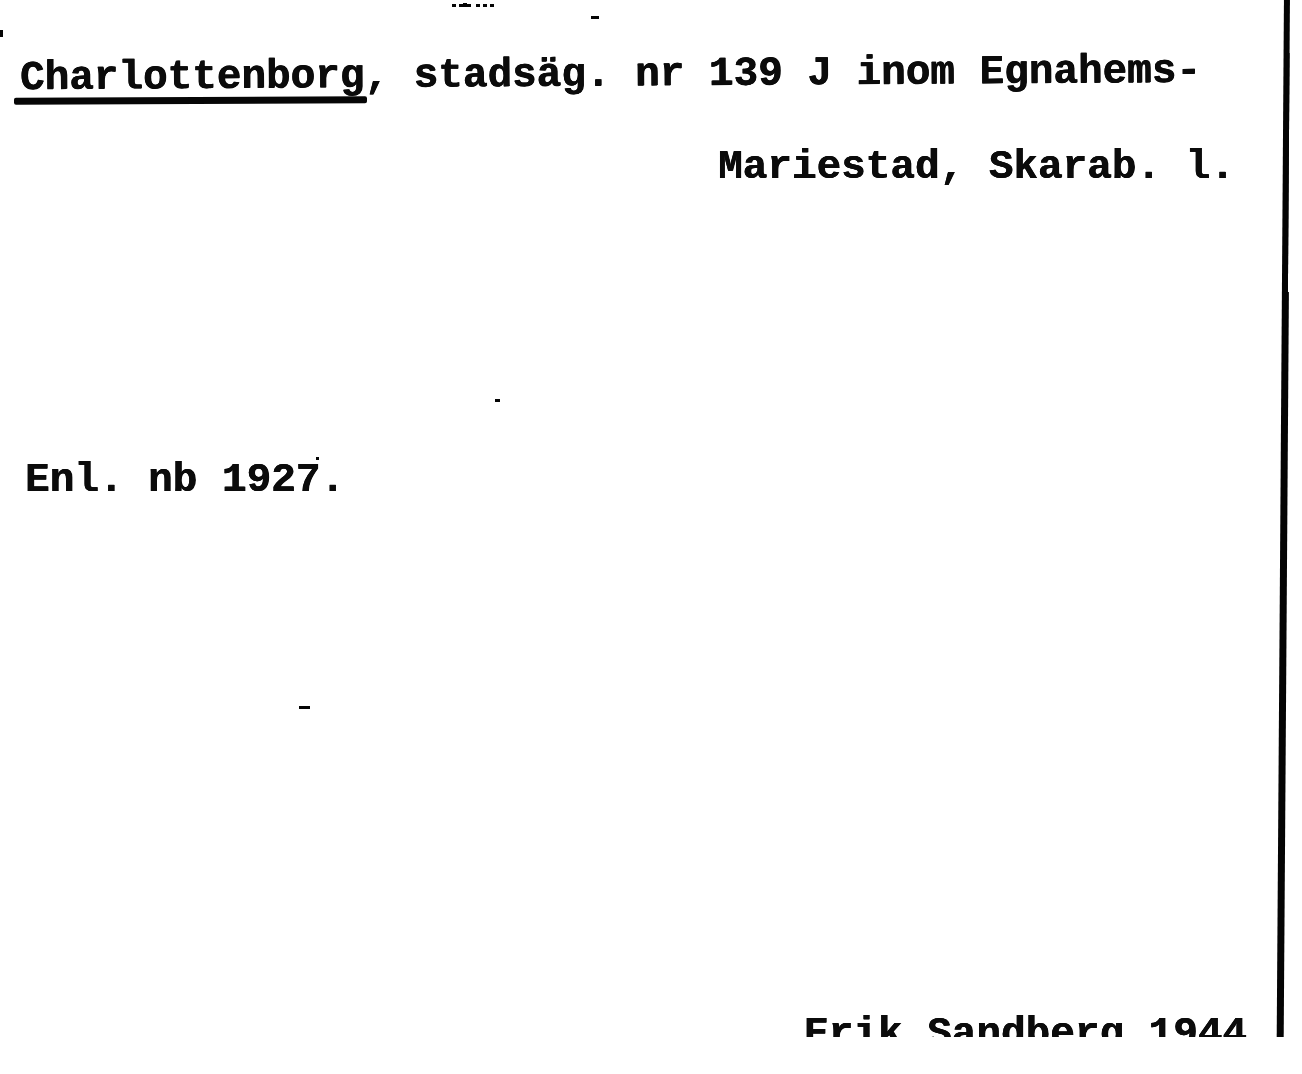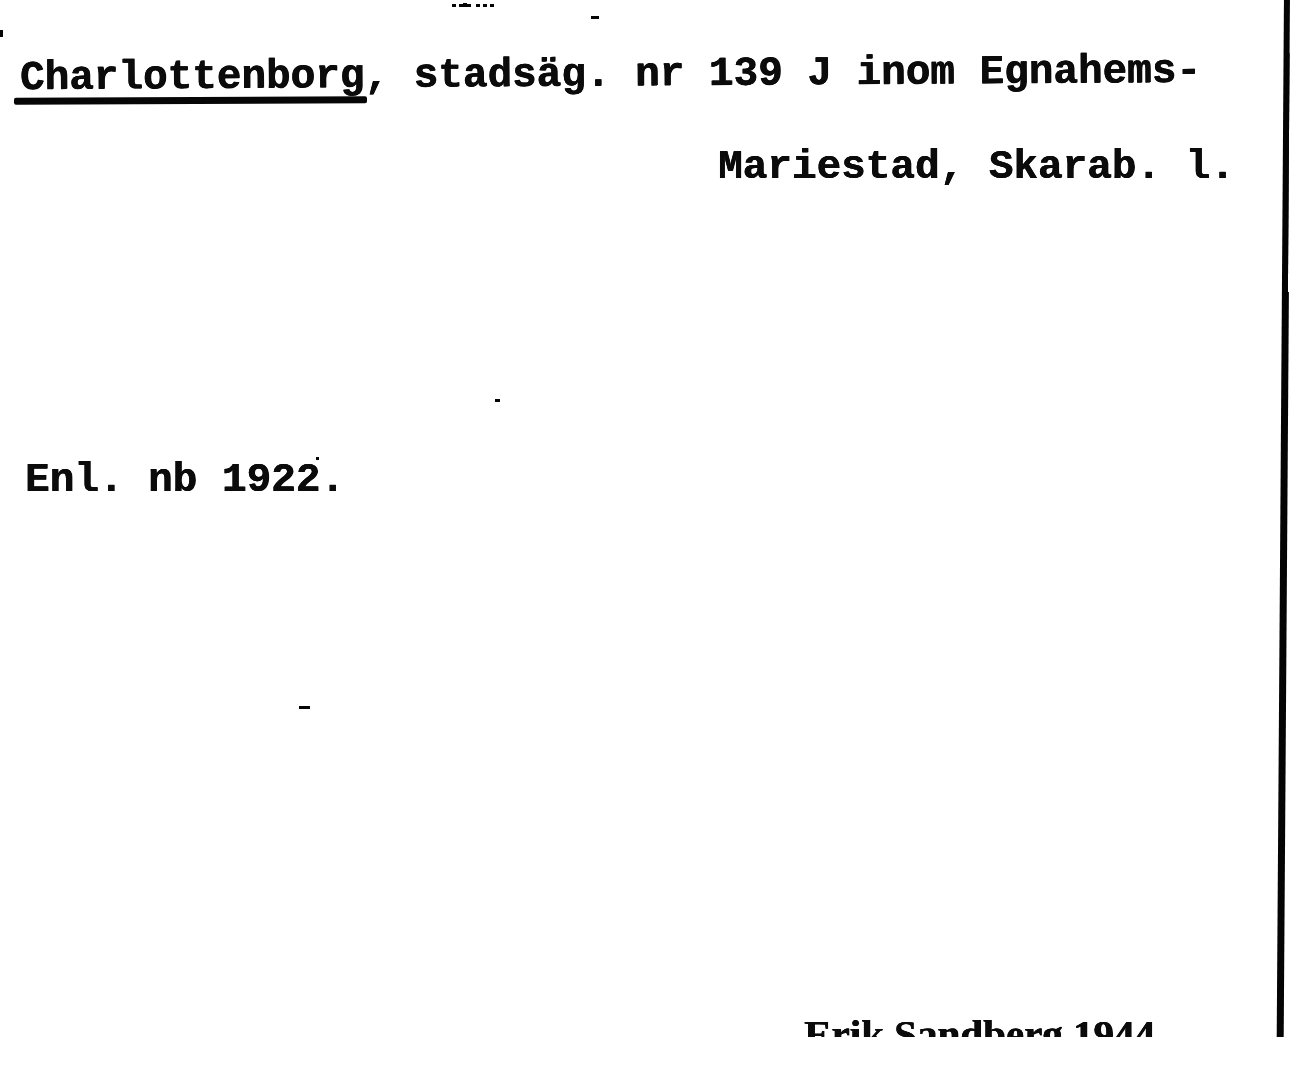--- a/index.html
+++ b/index.html
@@ -28,21 +28,21 @@
   }
   .line1 {
     left: 20px;
     top: 58px;
     transform: rotate(-0.35deg);
     transform-origin: left bottom;
   }
   .line2 { left: 420px; top: 100px; }
   .line3 { left: 718px; top: 147px; text-align: center; }
   .line4 { left: 25px;  top: 460px; }
-  .line5 { left: 804px; top: 1014px; font-family: Liberation Serif, serif; }
+  .line5 { left: 804px; top: 1014px; }
 
   .heading-underline {
     position: absolute;
     left: 14px;
     top: 97px;
     width: 353px;
     height: 7px;
     background: #060606;
     transform: rotate(-0.25deg);
     border-radius: 2px;
@@ -80,21 +80,21 @@
 
 <div class="page">
 
   <div class="tw-line line1"><span>Charlottenborg,</span><span> stadsäg. nr 139 J inom Egnahems-</span></div>
 
   <div class="heading-underline"></div>
 
 
   <div class="tw-line line3">Mariestad, Skarab. l.</div>
 
-  <div class="tw-line line4">Enl. nb 1922.</div>
+  <div class="tw-line line4">Enl. nb 1927.</div>
 
   <div class="tw-line line5">Erik Sandberg 1944.</div>
 
   <div class="scan-edge-line"></div>
 
   <div class="speck sp1"></div>
   <div class="speck sp2"></div>
   <div class="speck sp3"></div>
   <div class="speck sp4"></div>
   <div class="speck sp5"></div>

